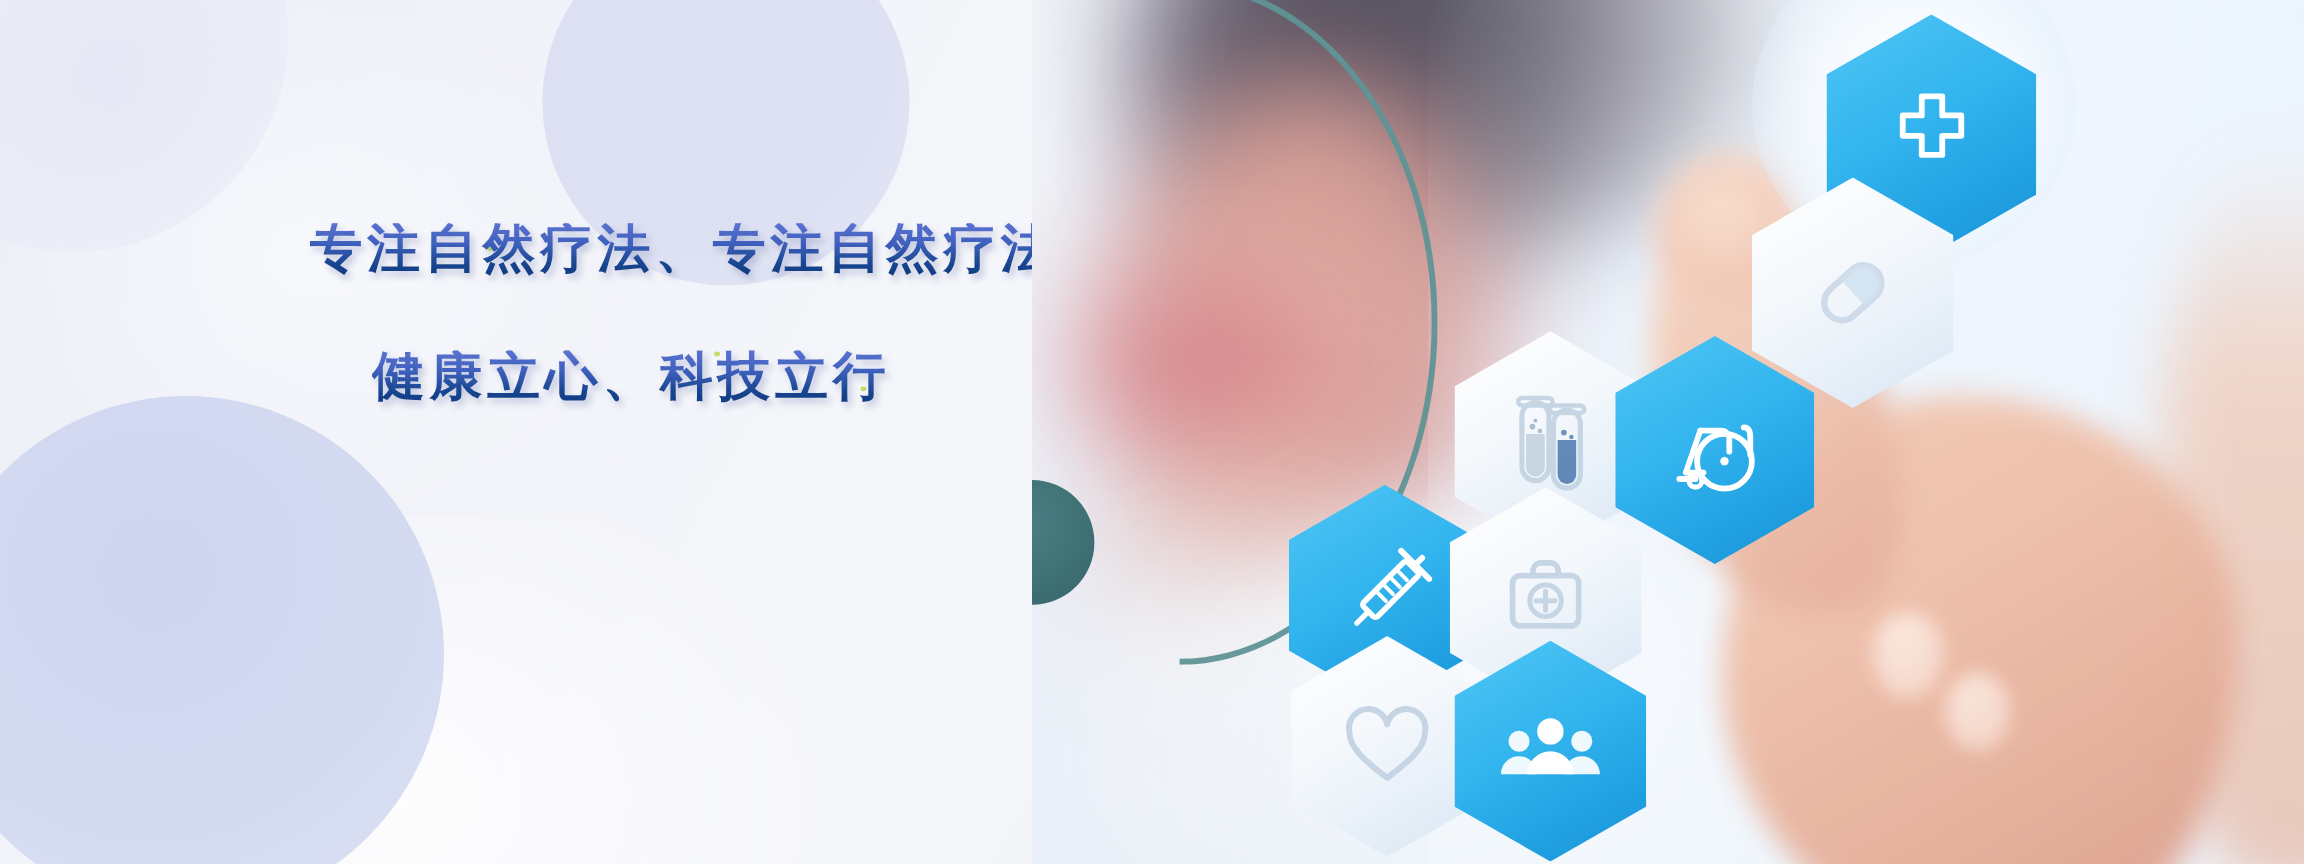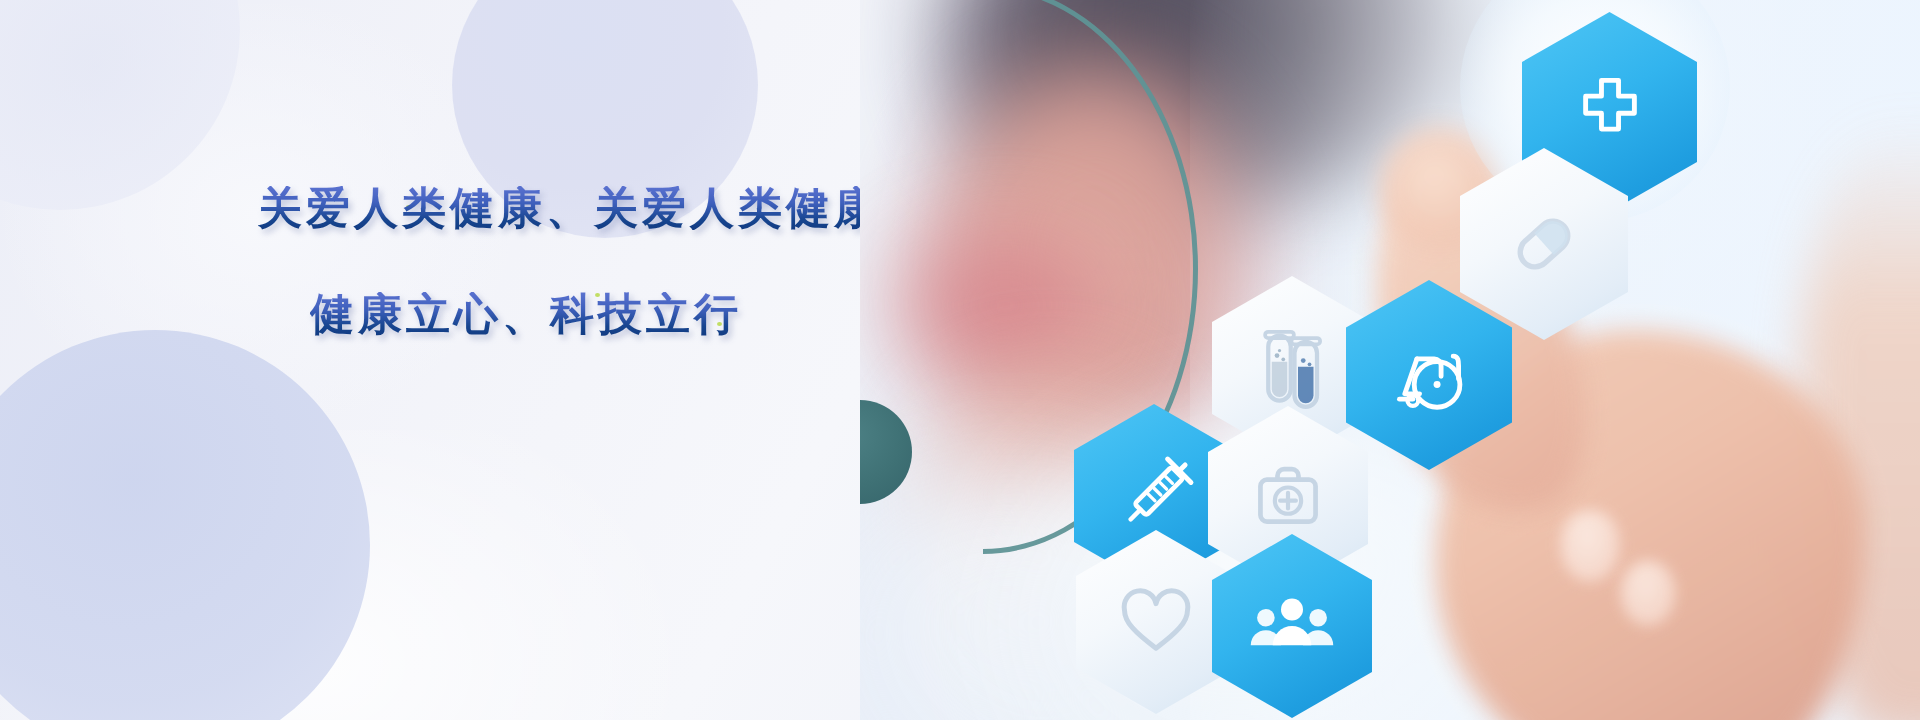--- a/index.html
+++ b/index.html
@@ -237,21 +237,21 @@
   <div class="deco-circle deco-b"></div>
   <div class="deco-d"></div>
   <div class="deco-e"></div>
 
   <div class="speck" style="left:406px;top:205px;"></div>
   <div class="speck" style="left:595px;top:293px;"></div>
   <div class="speck" style="left:717px;top:322px;"></div>
   <div class="speck" style="left:920px;top:560px;"></div>
 
   <div class="headline">
-    <div class="h-line h-line-1">关爱人类健康、关爱人类健康</div>
+    <div class="h-line h-line-1">专注自然疗法、专注自然疗法</div>
     <div class="h-line h-line-2">健康立心、科技立行</div>
   </div>
 
   <div class="photo">
     <div class="photo-base"></div>
 
     <div class="blob blob-hair"></div>
     <div class="blob blob-hair2"></div>
     <div class="blob blob-face"></div>
     <div class="blob blob-lips"></div>

